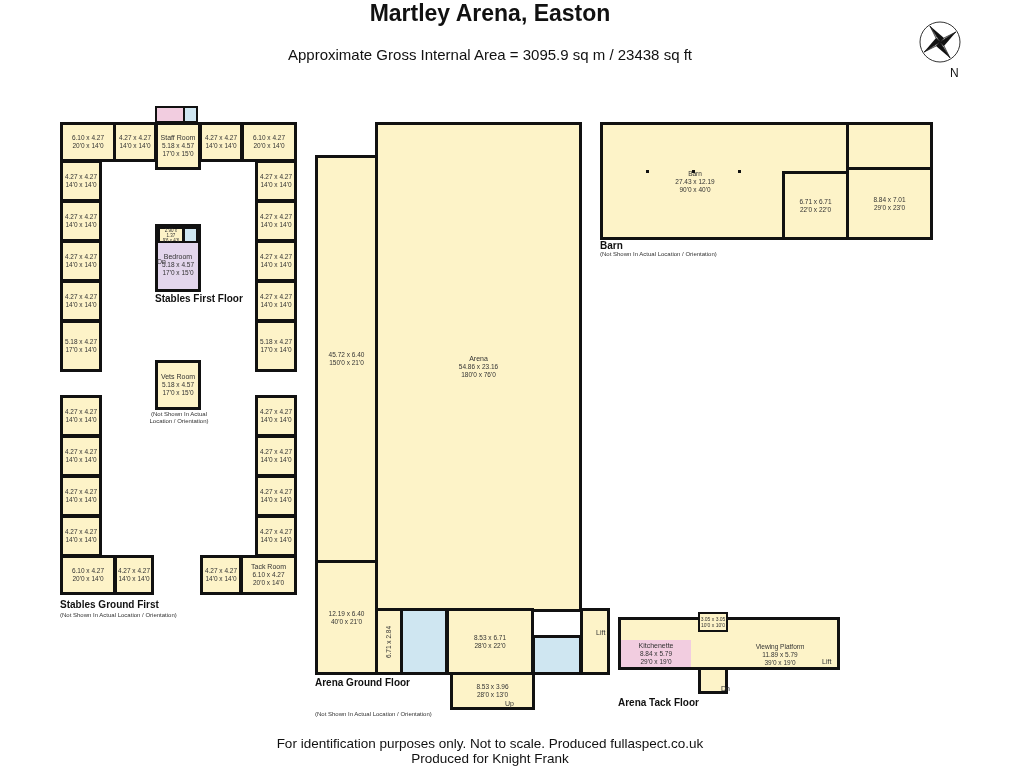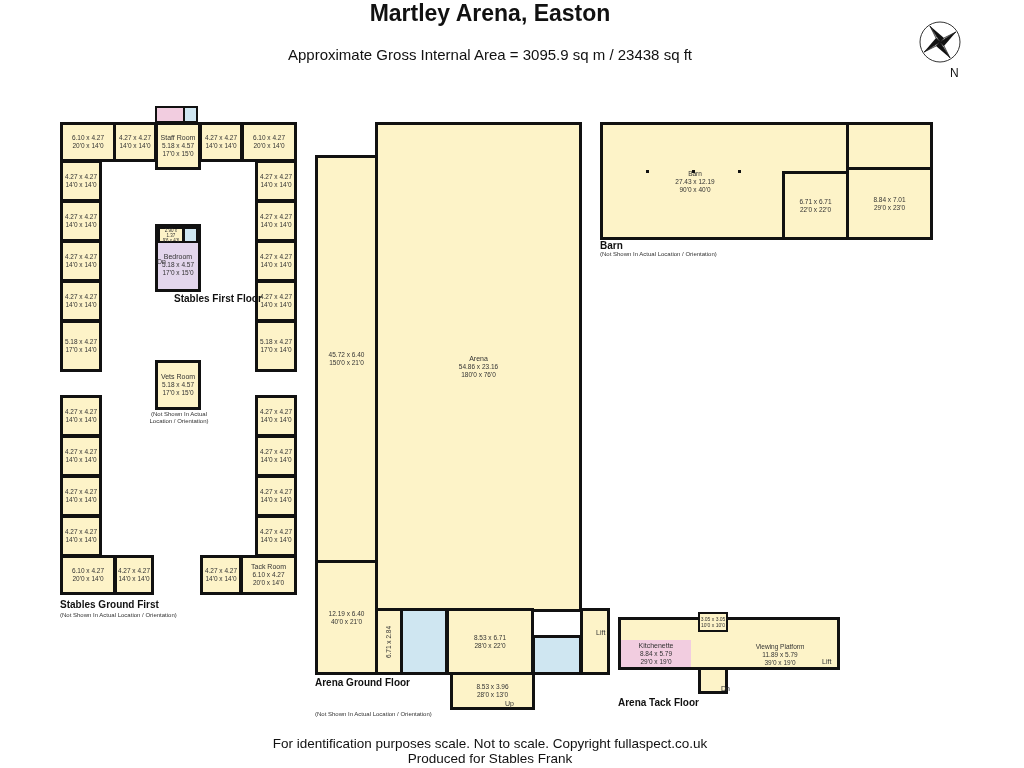--- a/index.html
+++ b/index.html
@@ -174,21 +174,21 @@
       <span class="name">Bedroom</span>
       <span>5.18 x 4.57</span>
       <span>17'0 x 15'0</span>
     </div>
   <div class="room thin" style="left:158px;top:227px;width:26px;height:16px;font-size:4.5px;line-height:5px;">
       <span>2.90 x 1.37</span>
       <span>9'6 x 4'6</span>
     </div>
   <div class="room blue thin" style="left:183px;top:227px;width:15px;height:16px;"></div>
   <div class="note" style="left:157px;top:258px;font-size:7px;">Dn</div>
-  <div class="floor-label" style="left:155px;top:293px;margin-left:19px;">Stables First Floor</div>
+  <div class="floor-label" style="left:155px;top:293px;">Stables First Floor</div>
 </div>
 
 <div>
   <div class="room" style="left:375px;top:122px;width:207px;height:490px;">
       <span class="name">Arena</span>
       <span>54.86 x 23.16</span>
       <span>180'0 x 76'0</span>
     </div>
   <div class="room" style="left:315px;top:155px;width:63px;height:408px;">
       <span>45.72 x 6.40</span>
@@ -265,15 +265,15 @@
   <div class="room" style="left:846px;top:122px;width:87px;height:48px;"></div>
   <div class="room" style="left:846px;top:167px;width:87px;height:73px;">
       <span>8.84 x 7.01</span>
       <span>29'0 x 23'0</span>
     </div>
   <div class="floor-label" style="left:600px;top:240px;">Barn</div>
   <div class="note" style="left:600px;top:251px;">(Not Shown In Actual Location / Orientation)</div>
 </div>
 
 <div class="abs footer">
-  <div>For identification purposes scale. Not to scale. Copyright fullaspect.co.uk</div>
-  <div>Produced for Stables Frank</div>
+  <div>For identification purposes only. Not to scale. Produced fullaspect.co.uk</div>
+  <div>Produced for Knight Frank</div>
 </div>
 
 </body></html>

